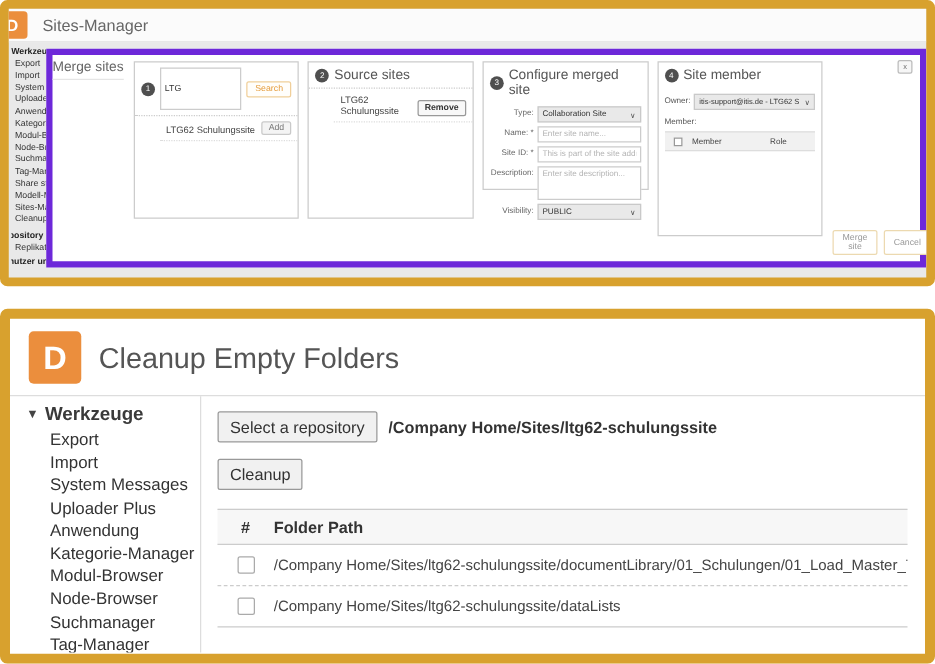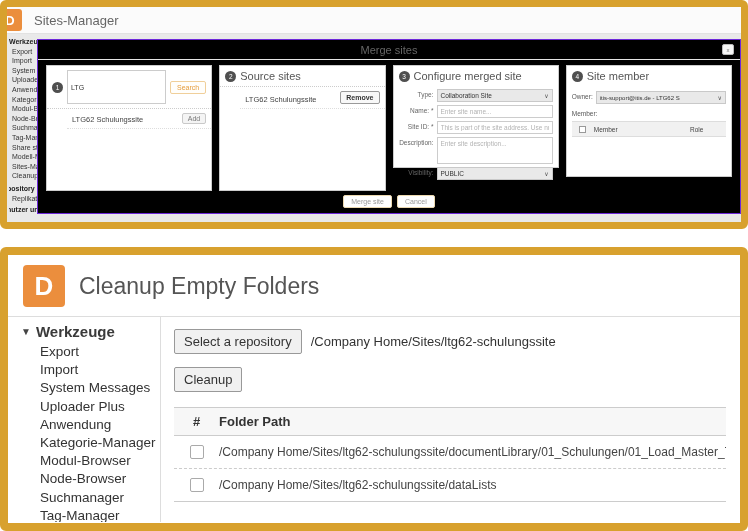--- a/index.html
+++ b/index.html
@@ -15,26 +15,26 @@
   .titlebar1 { height:27px; background:#fbfbfb; border-bottom:1px solid #e2e2e2; display:flex; align-items:center; }
   .logo1 { width:24px; height:22px; margin-left:-9px; background:var(--brand); border-radius:3px; color:#fff; font-weight:bold; font-size:13px; display:flex; align-items:center; justify-content:center; flex:none; }
   .title1 { margin-left:12px; font-size:13px; color:#666; }
   .body1 { position:relative; height:188px; }
   .sidebar1 { position:absolute; left:2px; top:3px; width:35px; font-size:7px; line-height:9.6px; color:#333; white-space:nowrap; overflow:hidden; }
   .sidebar1 > div { padding-left:3px; }
   .sidebar1 > div:nth-child(1), .sidebar1 > div:nth-child(16), .sidebar1 > div:nth-child(18) { padding-left:0; font-weight:bold; color:#222; }
   .sidebar1 > div:nth-child(16) { margin-top:3px; margin-left:-2px; }
   .sidebar1 > div:nth-child(18) { margin-top:2px; margin-left:-2px; }
 
-  .dialog { position:absolute; left:30px; right:0; top:5px; bottom:8px; background:#000000; border:1px solid #6d28d9; display:flex; flex-direction:column; }
+  .dialog { position:absolute; left:30px; right:0; top:5px; bottom:8px; background:#ffffff; border:5px solid #6d28d9; display:flex; flex-direction:row; }
   .dhead { position:relative; height:20px; border-bottom:1px solid #e5e5e5; text-align:center; font-size:11px; color:#666; line-height:20px; flex:none; }
   .dclose { position:absolute; right:6px; top:4px; width:12px; height:11px; border:1px solid #bbb; background:#f6f6f6; font-size:6px; color:#777; line-height:10px; text-align:center; border-radius:2px; }
   .panels { display:flex; gap:7px; padding:5px 8px 0; align-items:flex-start; }
   .panel { border:1px solid #ccc; background:#fff; flex:1; min-width:0; }
-  .panel.h1, .panel.h2 { height:126px; } .panel.h3 { height:103px; } .panel.h4 { height:112px; }
+  .panel.h1, .panel.h2 { height:126px; } .panel.h3 { height:103px; } .panel.h4 { height:140px; }
   .phead { display:flex; align-items:center; gap:4px; padding:4px 5px; }
   .phead.dotted { border-bottom:1px dotted #ccc; }
   .pnum { width:11px; height:11px; border-radius:50%; background:#4f4f4f; color:#fff; font-size:6.5px; line-height:11px; text-align:center; flex:none; }
   .ptitle { font-size:11px; color:#555; }
   .search-input { flex:1; min-width:0; height:13px; border:1px solid #ccc; font-size:7px; padding:16px 3px; color:#333; font-family:inherit; }
   .btn-search { flex:none; font-size:7px; color:var(--accent); background:#fffefb; border:1px solid #f0cf9a; border-radius:2px; padding:2px 6px; font-family:inherit; }
   .list-row { display:flex; justify-content:space-between; align-items:flex-end; padding:4px 5px; border-bottom:1px dotted #ddd; font-size:7.5px; color:#444;margin-left:20px; }
   .btn-small { font-size:7px; color:#777; background:#f4f4f4; border:1px solid #c9c9c9; border-radius:2px; padding:1px 5px; font-family:inherit; }
   .btn-remove { font-size:7px; color:#333; background:#f8f8f8; border:1px solid #999; border-radius:2px; padding:2px 5px; font-weight:bold; font-family:inherit; }
   .frow { display:flex; margin:3px 5px 0; }
@@ -62,21 +62,21 @@
   .title2 { font-size:23px; color:#555; }
   .content2 { display:flex; height:205px; }
   .sidebar2 { width:153px; flex:none; border-right:1px solid #ddd; padding:6px 0 0 13px; overflow:hidden; }
   .s2head { font-size:15px; font-weight:bold; color:#3a3a3a; display:flex; gap:5px; align-items:center; }
   .s2tri { font-size:10px; color:#444; }
   .s2items { margin-top:3px; }
   .s2items > div { margin-left:19px; font-size:13.5px; line-height:18.2px; color:#333; white-space:nowrap; }
   .main2 { flex:1; padding:12px 14px 0 13px; min-width:0; }
   .row-repo { display:flex; align-items:center; gap:9px; }
   .btn2 { font-size:13px; color:#333; background:#f1f1f1; border:1px solid #999; border-radius:2px; padding:4px 9px; font-family:inherit; flex:none; }
-  .repo-path { font-size:13px; font-weight:normal; color:#333; white-space:nowrap; overflow:hidden; }
+  .repo-path { font-size:13px; font-weight:bold; color:#333; white-space:nowrap; overflow:hidden; }
   .btn-cleanup { margin-top:13px; }
   .table2 { margin-top:15px; }
   .t2head { display:flex; background:#f7f7f7; border-top:1px solid #ccc; border-bottom:1px solid #ccc; font-size:13px; font-weight:bold; color:#333; padding:6px 0; }
   .t2c1 { width:45px; text-align:center; flex:none; }
   .t2c2 { flex:1; min-width:0; }
   .t2row { display:flex; align-items:center; padding:9px 0; border-bottom:1px dashed #ccc; font-size:12px; color:#444; }
   .t2row:last-child { border-bottom:1px solid #ccc; }
   .t2row .t2c2 { white-space:nowrap; overflow:hidden; }
   .cb { width:14px; height:14px; border:1px solid #aaa; border-radius:2px; background:#fff; margin:0 auto; }
 </style>

